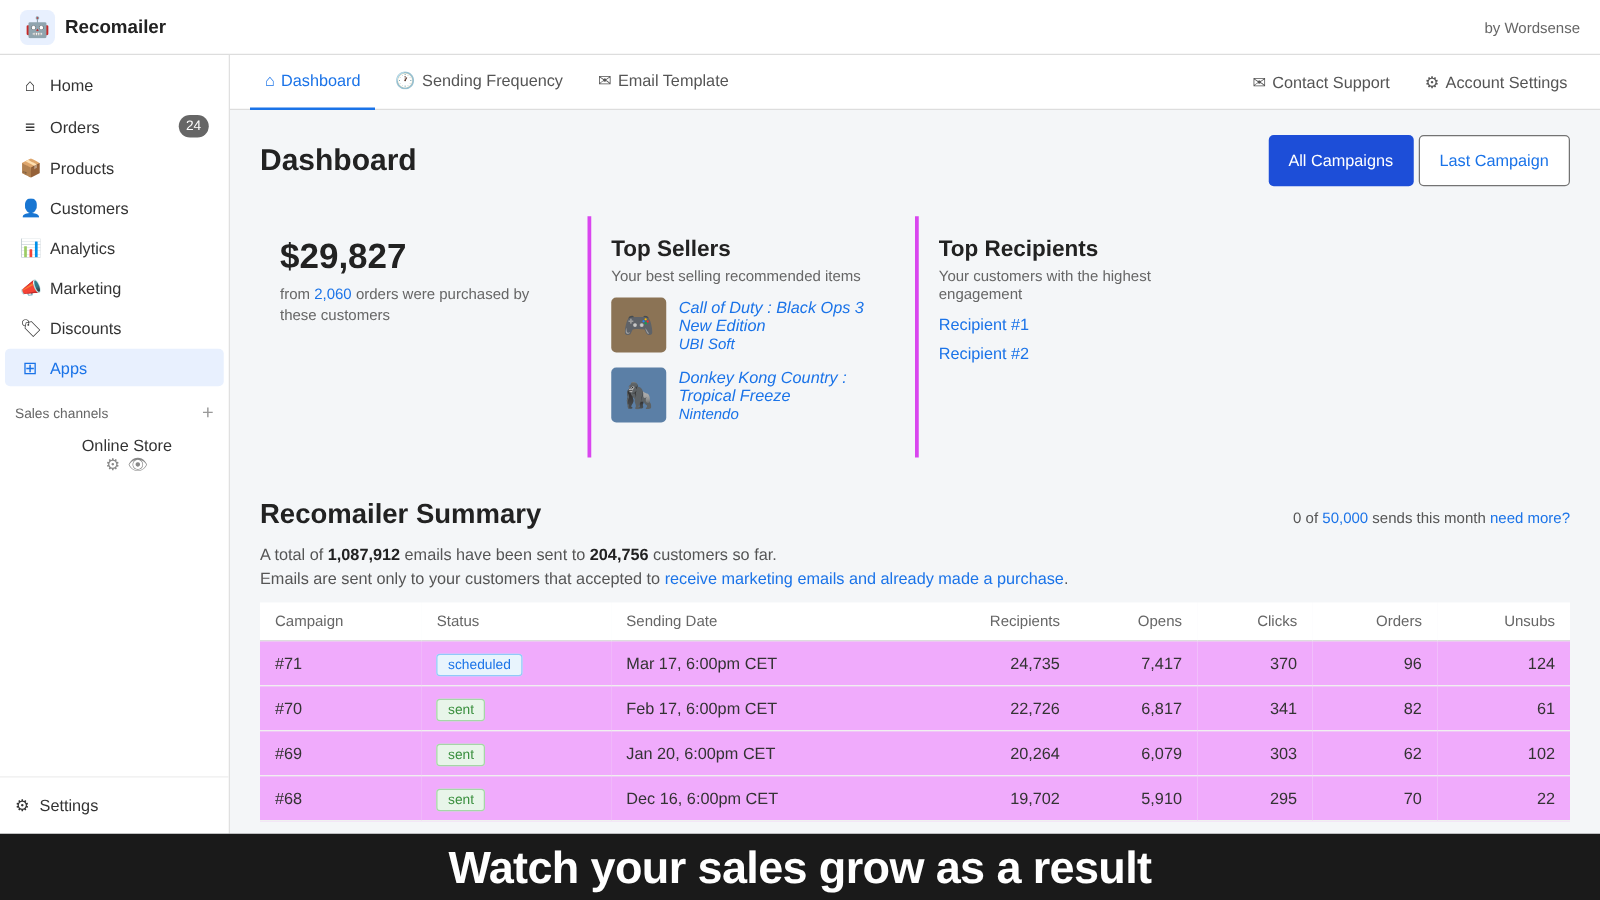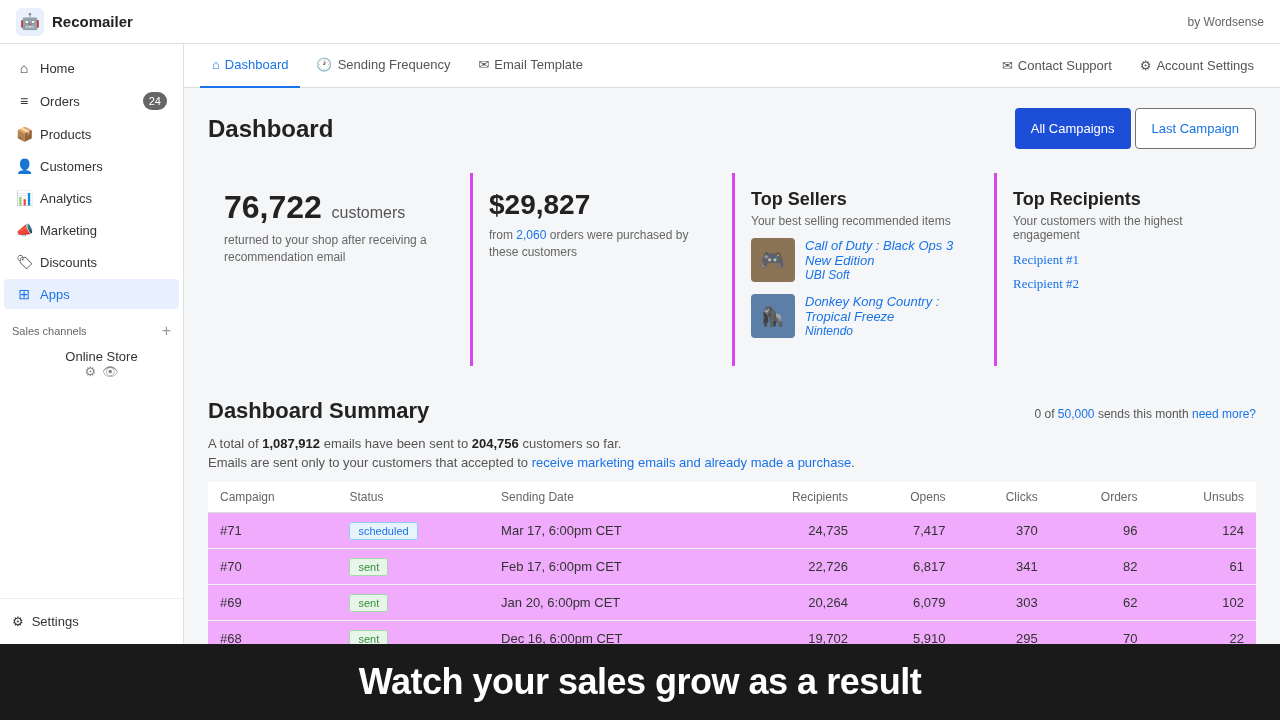--- a/index.html
+++ b/index.html
@@ -92,21 +92,21 @@
     .section-title { font-size: 18px; font-weight: 700; color: #222; margin-bottom: 4px; }
     .section-subtitle { font-size: 12px; color: #666; margin-bottom: 10px; }
 
     
     .product-item { display: flex; align-items: center; gap: 10px; margin-bottom: 12px; }
     .product-thumb { width: 44px; height: 44px; background: #ccc; border-radius: 4px; flex-shrink: 0; overflow: hidden; display: flex; align-items: center; justify-content: center; font-size: 20px; }
     .product-name { font-size: 13px; color: #1a73e8; cursor: pointer; font-style: italic; }
     .product-brand { font-size: 12px; color: #1a73e8; font-style: italic; cursor: pointer; }
 
     
-    .recipient-link { display: block; color: #1a73e8; font-size: 13px; margin-bottom: 8px; cursor: pointer; text-decoration: none; font-family: Liberation Serif, serif; }
+    .recipient-link { display: block; color: #1a73e8; font-size: 13px; margin-bottom: 8px; cursor: pointer; text-decoration: none; }
 
     
     .campaigns-section { margin-top: 8px; }
     .campaigns-header { display: flex; align-items: baseline; justify-content: space-between; margin-bottom: 12px; }
     .campaigns-title { font-size: 22px; font-weight: 600; color: #222; }
     .sends-info { font-size: 12px; color: #555; }
     .sends-info a { color: #1a73e8; text-decoration: none; }
     .campaigns-summary-text { font-size: 13px; color: #555; margin-bottom: 4px; }
     .campaigns-summary-text strong { color: #222; }
     .campaigns-summary-text a { color: #1a73e8; }
@@ -130,21 +130,21 @@
     }
     .badge-sent {
       background: #e8f5e9; color: #388e3c; border: 1px solid #a5d6a7;
       padding: 2px 8px; border-radius: 3px; font-size: 11px; font-weight: 500;
     }
 
     
     .bottom-banner {
       background: #1a1a1a; color: white;
       display: flex; align-items: center; justify-content: center;
-      height: 76px; flex-shrink: 0;
+      height: 53px; flex-shrink: 0;
       font-size: 36px; font-weight: 700; letter-spacing: -0.5px;
     }
 
     
     .online-store-item { display: flex; align-items: center; justify-content: space-between; padding: 5px 12px 5px 32px; font-size: 13px; color: #333; cursor: pointer; flex-direction: column; }
     .online-store-item .icons { display: flex; gap: 6px; color: #888; }
   </style>
 </head>
 <body>
 
@@ -245,27 +245,20 @@
       <div class="dashboard-header">
         <h1 class="dashboard-title">Dashboard</h1>
         <div class="campaign-buttons">
           <button class="btn-primary">All Campaigns</button>
           <button class="btn-outline">Last Campaign</button>
         </div>
       </div>
 
       <div class="stats-grid">
 
-        <div class="stat-card">
-          <div>
-            <span style="font-size:32px;font-weight:700;color:#222;">76,722</span>
-            <span style="font-size:16px;color:#555;margin-left:6px;">customers</span>
-          </div>
-          <div class="stat-desc">returned to your shop after receiving a recommendation email</div>
-        </div>
 
         <div class="stat-card">
           <div style="font-size:28px;font-weight:700;color:#222;">$29,827</div>
           <div class="stat-desc">
             <span>from </span><a class="stat-link">2,060</a><span> orders</span><span> were purchased by these customers</span>
           </div>
         </div>
 
         <div class="stat-card">
           <div class="section-title">Top Sellers</div>
@@ -289,21 +282,21 @@
         <div class="stat-card">
           <div class="section-title">Top Recipients</div>
           <div class="section-subtitle">Your customers with the highest engagement</div>
           <a class="recipient-link">Recipient #1</a>
           <a class="recipient-link">Recipient #2</a>
         </div>
       </div>
 
       <div class="campaigns-section">
         <div class="campaigns-header">
-          <h2 class="campaigns-title">Dashboard Summary</h2>
+          <h2 class="campaigns-title">Recomailer Summary</h2>
           <div class="sends-info">
             <span>0 of</span>
             <a class="stat-link">50,000</a>
             <span>sends this month</span>
             <a class="stat-link">need more?</a>
           </div>
         </div>
 
         <p class="campaigns-summary-text">
           <span>A total of </span><strong>1,087,912</strong><span> emails have been sent to </span><strong>204,756</strong><span> customers so far.</span>

